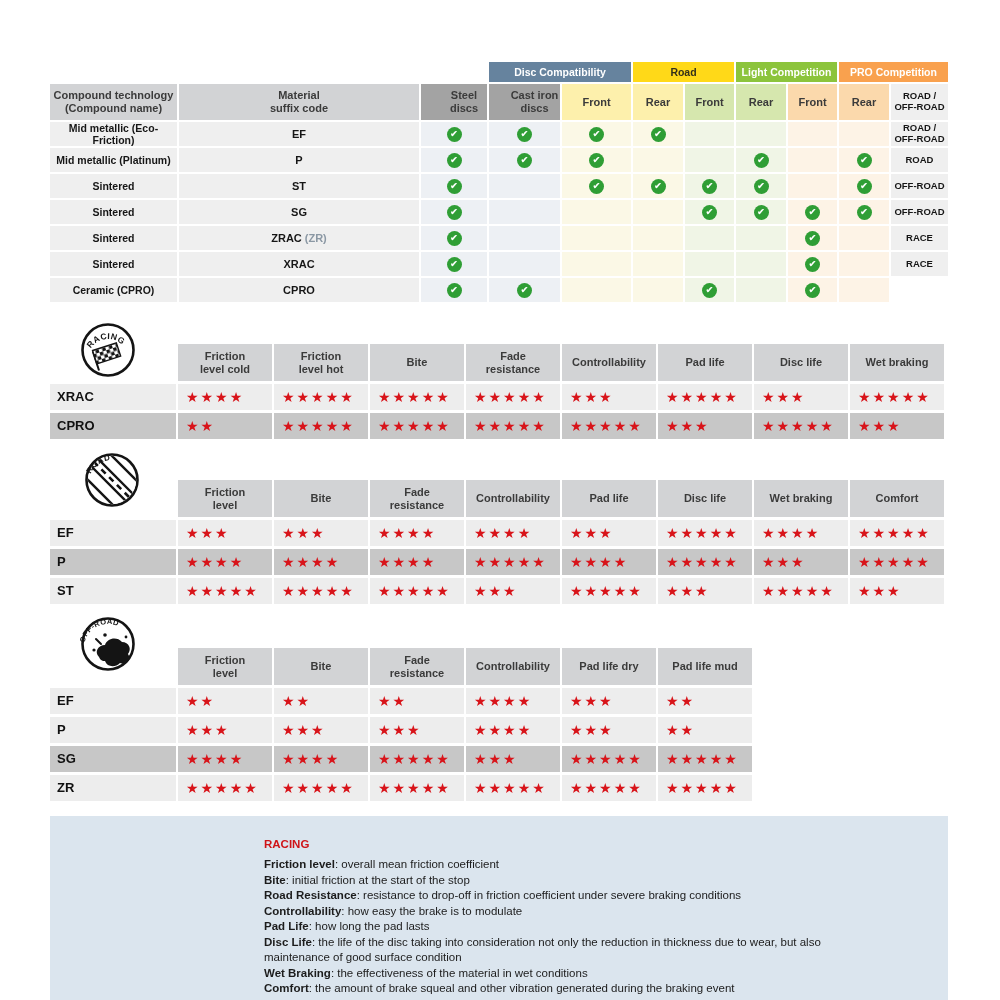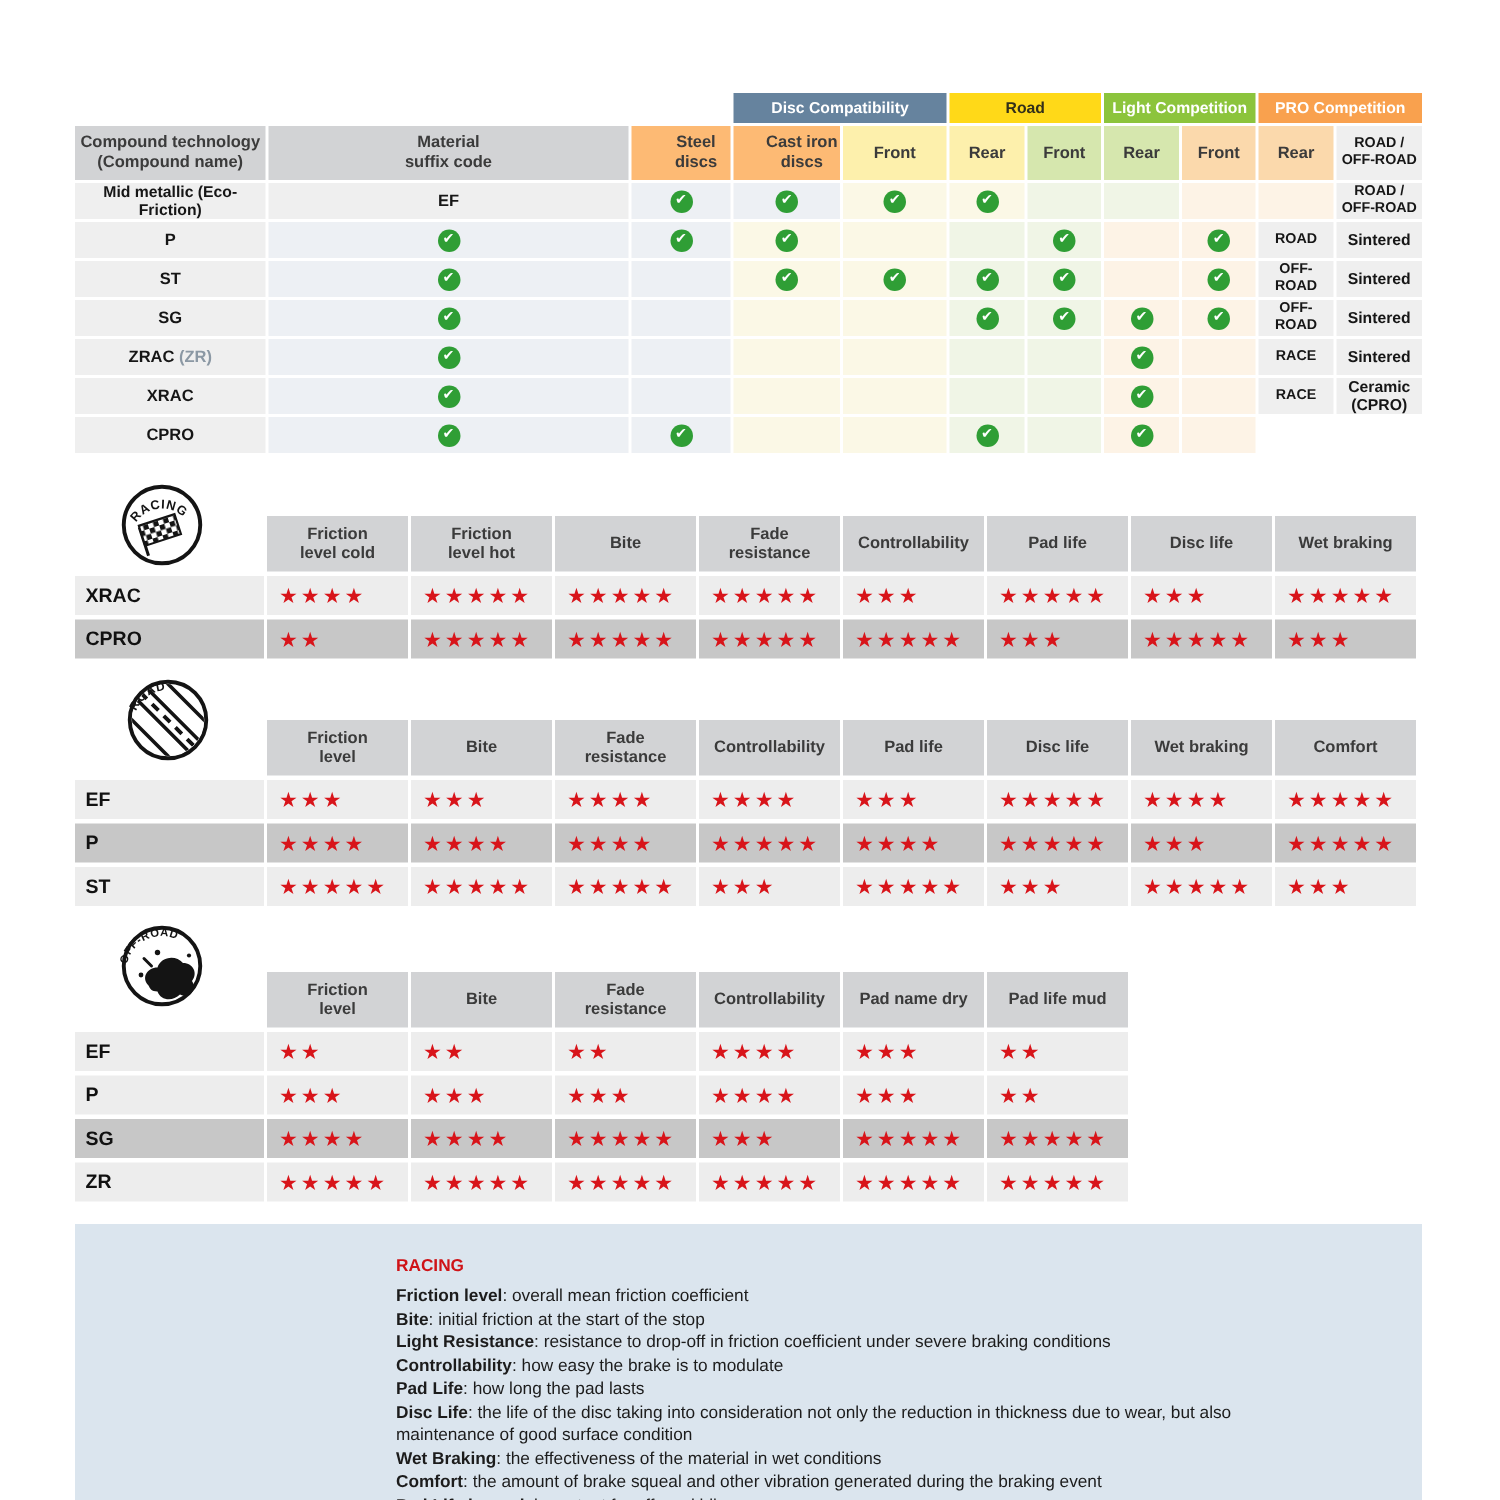--- a/index.html
+++ b/index.html
@@ -9,21 +9,21 @@
 
   .grid { display:grid; position:absolute; }
   .cell { display:flex; align-items:center; justify-content:center; text-align:center; line-height:1.15; }
 
   
   .compat { left:50px; top:18px; gap:2px;
     grid-template-columns:127px 240px 66px 71px 69px 50px 49px 50px 49px 50px 57px;
     grid-template-rows:20px 36px; grid-auto-rows:24px; }
   .ghead { font-weight:bold; font-size:10.5px; }
   .h  { background:#d2d3d5; font-weight:bold; font-size:11px; color:#3b3b3b; }
-  .h-disc  { background:#fdba74;padding-left:20px; }
+  .h-disc  { background:#a3a3a3;padding-left:20px; }
   .h-road  { background:#fdf0ac; }
   .h-light { background:#d6e7ae; }
   .h-pro   { background:#fbd9ac; }
   .d { background:#efefef; font-size:11px; color:#161616; }
   .d.use    { font-weight:bold; font-size:9.5px; }
   .d.comp   { font-weight:bold; font-size:10.5px; }
   .d.suffix { font-weight:bold; }
   .suffix .note { color:#8b98a4; font-weight:bold; margin-left:3px; }
   .c-disc  { background:#edf0f4; }
   .c-road  { background:#fbf8e6; }
@@ -91,20 +91,21 @@
         <div class="check" style="background: rgb(47, 158, 53);">✔</div>
       </div>
       <div class="cell d c-road">
         <div class="check" style="background: rgb(47, 158, 53);">✔</div>
       </div>
       <div class="cell d c-light"></div>
       <div class="cell d c-light"></div>
       <div class="cell d c-pro"></div>
       <div class="cell d c-pro"></div>
       <div class="cell d use">ROAD / OFF-ROAD</div>
+      <div class="cell d comp">Mid metallic (Platinum)</div>
       <div class="cell d suffix">P</div>
       <div class="cell d c-disc">
         <div class="check" style="background: rgb(47, 158, 53);">✔</div>
       </div>
       <div class="cell d c-disc">
         <div class="check" style="background: rgb(47, 158, 53);">✔</div>
       </div>
       <div class="cell d c-road">
         <div class="check" style="background: rgb(47, 158, 53);">✔</div>
       </div>
@@ -417,21 +418,21 @@
         <textPath href="#arc-off" startOffset="5">OFF-ROAD</textPath>
       </text>
     </svg>
   </div>
   <div class="grid rating rt-offroad">
       <div class="cell blank"></div>
       <div class="cell h">Friction<br>level</div>
       <div class="cell h">Bite</div>
       <div class="cell h">Fade<br>resistance</div>
       <div class="cell h">Controllability</div>
-      <div class="cell h">Pad name dry</div>
+      <div class="cell h">Pad life dry</div>
       <div class="cell h">Pad life mud</div>
       <div class="cell lbl row-light">EF</div>
       <div class="cell starcell row-light">
         <div class="stars" style="color: rgb(216, 20, 26);">★★</div>
       </div>
       <div class="cell starcell row-light">
         <div class="stars" style="color: rgb(216, 20, 26);">★★</div>
       </div>
       <div class="cell starcell row-light">
         <div class="stars" style="color: rgb(216, 20, 26);">★★</div>
@@ -502,21 +503,21 @@
       <div class="cell starcell row-light">
         <div class="stars" style="color: rgb(216, 20, 26);">★★★★★</div>
       </div>
     </div>
 
   <div class="legend" style="background: rgb(219, 229, 238);">
     <div class="title" style="color: rgb(207, 19, 23);">RACING</div>
     <div>
         <p><b>Friction level</b>: overall mean friction coefficient</p>
         <p><b>Bite</b>: initial friction at the start of the stop</p>
-        <p><b>Light Resistance</b>: resistance to drop-off in friction coefficient under severe braking conditions</p>
+        <p><b>Road Resistance</b>: resistance to drop-off in friction coefficient under severe braking conditions</p>
         <p><b>Controllability</b>: how easy the brake is to modulate</p>
         <p><b>Pad Life</b>: how long the pad lasts</p>
         <p><b>Disc Life</b>: the life of the disc taking into consideration not only the reduction in thickness due to wear, but also maintenance of good surface condition</p>
         <p><b>Wet Braking</b>: the effectiveness of the material in wet conditions</p>
         <p><b>Comfort</b>: the amount of brake squeal and other vibration generated during the braking event</p>
         <p><b>Pad Life in mud</b>: important for off-road bikes</p>
       </div>
   </div>
 
 </div>

